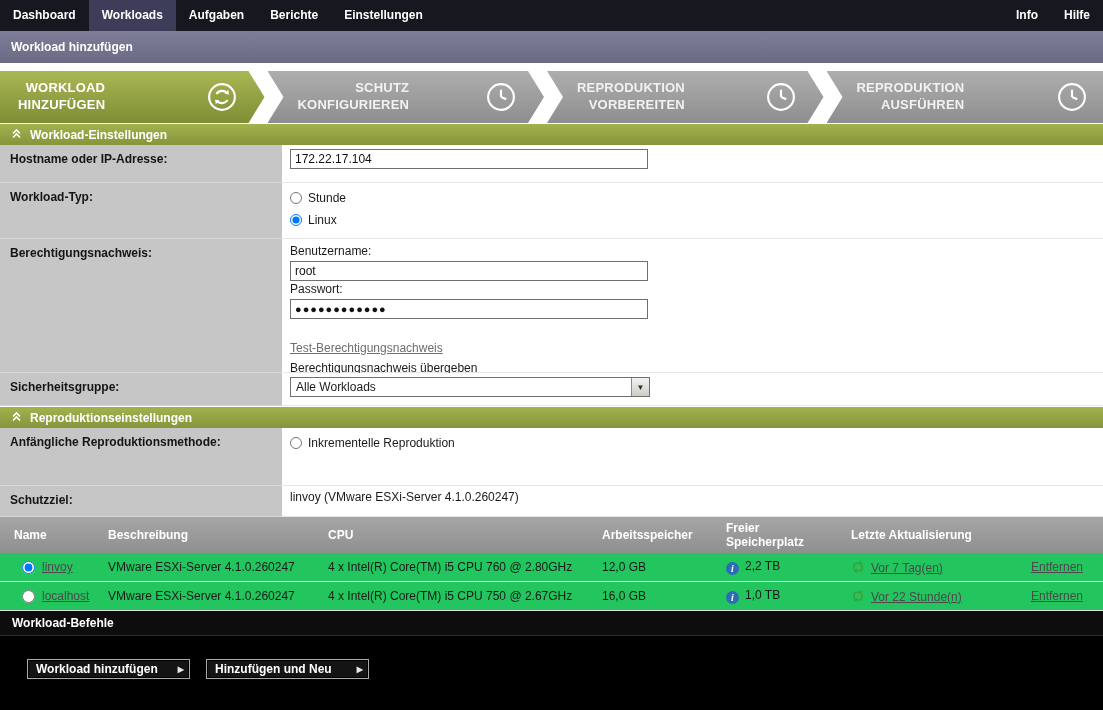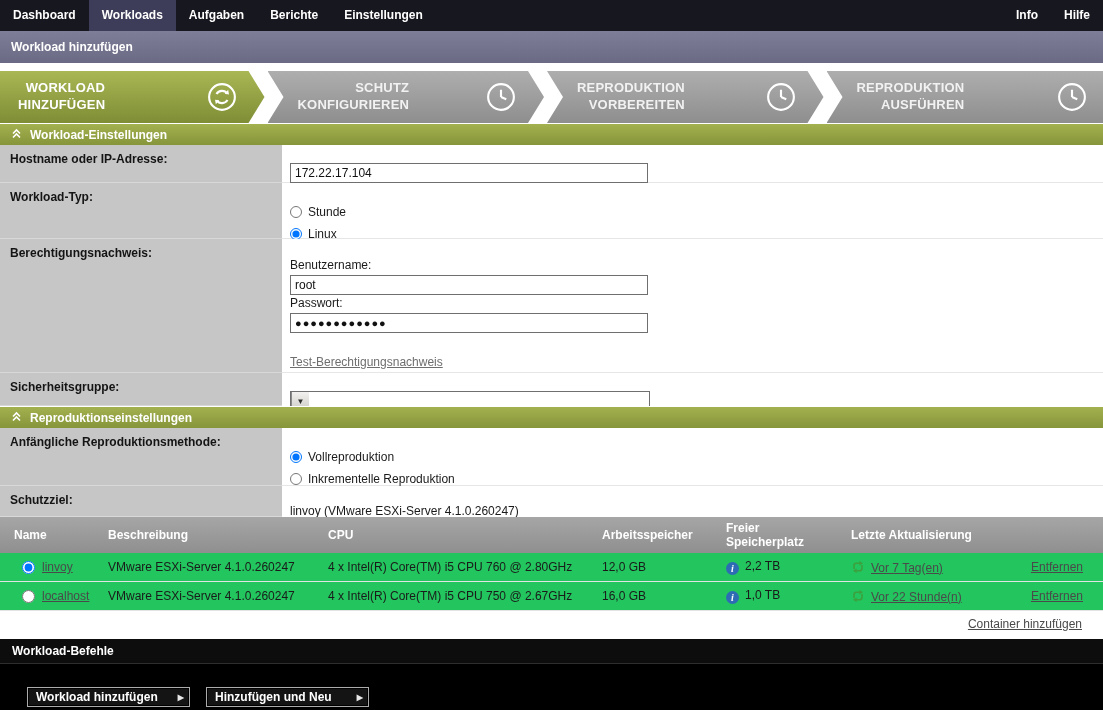--- a/index.html
+++ b/index.html
@@ -31,21 +31,21 @@
   .step:last-child .step-icon { margin-right:4px; }
 
   
   .section-header { height:22px; background:linear-gradient(#a3b14f,#87953b); color:#fff; font-weight:bold;
                     display:flex; align-items:center; gap:7px; padding-left:10px; flex-shrink:0; border-top:1px solid #fff; }
 
   
   .form-row { display:flex; flex-shrink:0; background:#fff; }
   .form-label { width:282px; flex-shrink:0; background:#c6c6c6; border-bottom:1px solid #d8d8d8;
                 padding:7px 10px; font-weight:bold; color:#141414; }
-  .form-field { flex:1; border-bottom:1px solid #e6e6e6; padding:18px 8px; }
+  .form-field { flex:1; border-bottom:1px solid #e6e6e6; padding:4px 8px; }
   .row-hostname { height:38px; }
   .row-wtype { height:56px; }
   .row-cred { height:134px; }
   .row-secgroup { height:33px; }
   .row-method { height:58px; }
   .row-target { height:31px; }
 
   .text-input { width:358px; height:20px; border:1px solid #6f6f6f; padding:1px 4px; font-family:inherit; font-size:12px; color:#111; background:#fff; }
   .pwd { letter-spacing:1px; font-size:11px; }
   .radio-option { display:flex; align-items:center; gap:6px; margin:4px 0 8px 0; cursor:pointer; }
@@ -208,41 +208,38 @@
       <input class="text-input pwd" type="text" value="●●●●●●●●●●●●" style="">
       <div><a class="muted-link">Test-Berechtigungsnachweis</a></div>
       <div class="cred-note">Berechtigungsnachweis übergeben</div>
     </div>
   </div>
 
   <div class="form-row row-secgroup">
     <div class="form-label">Sicherheitsgruppe:</div>
     <div class="form-field">
       <div class="fake-select">
+        <span class="sel-text">Alle Workloads</span>
         <span class="sel-btn">▼</span>
       </div>
     </div>
   </div>
 
   <div class="section-header">
     <span>
       <svg width="13" height="13" viewBox="0 0 13 13">
         <path d="M3 6.5 L6.5 3 L10 6.5 M3 10.5 L6.5 7 L10 10.5" stroke="#fff" fill="none" stroke-width="1.6"></path>
       </svg>
     </span>
     <span>Reproduktionseinstellungen</span>
   </div>
 
   <div class="form-row row-method">
     <div class="form-label">Anfängliche Reproduktionsmethode:</div>
     <div class="form-field">
-      <label class="radio-option">
-        <input type="radio" name="replication-method" checked="" style="">
-        <span>Vollreproduktion</span>
-      </label>
       <label class="radio-option">
         <input type="radio" name="replication-method" style="">
         <span>Inkrementelle Reproduktion</span>
       </label>
     </div>
   </div>
 
   <div class="form-row row-target">
     <div class="form-label">Schutzziel:</div>
     <div class="form-field">linvoy (VMware ESXi-Server 4.1.0.260247)</div>
@@ -316,23 +313,20 @@
               <path d="M11 5 v3.5 a2.3 2.3 0 0 1 -2.3 2.3 H5.5" fill="none" stroke="#3da03d" stroke-width="1.6"></path>
               <polygon points="5.7,8.5 5.7,13.1 2,10.8" fill="#3da03d"></polygon>
             </svg>
           </span><a class="link">Vor 22 Stunde(n)</a>
         </td>
         <td class="td-remove"><a class="link">Entfernen</a></td>
       </tr>
     </tbody>
   </table>
 
-  <div class="container-link-row">
-    <a class="link">Container hinzufügen</a>
-  </div>
 
   <div class="commands-bar">
     <span>Workload-Befehle</span>
   </div>
   <div class="commands-area">
     <button class="cmd-button">
       <span>Workload hinzufügen</span>
       <span class="btn-arrow">▶</span>
     </button>
     <button class="cmd-button">

